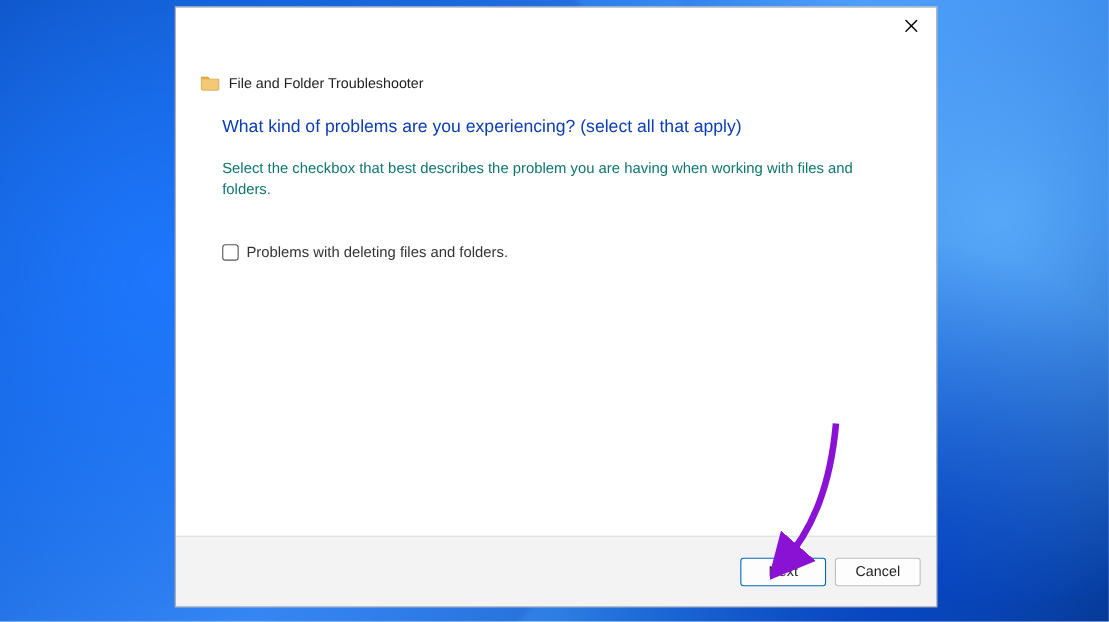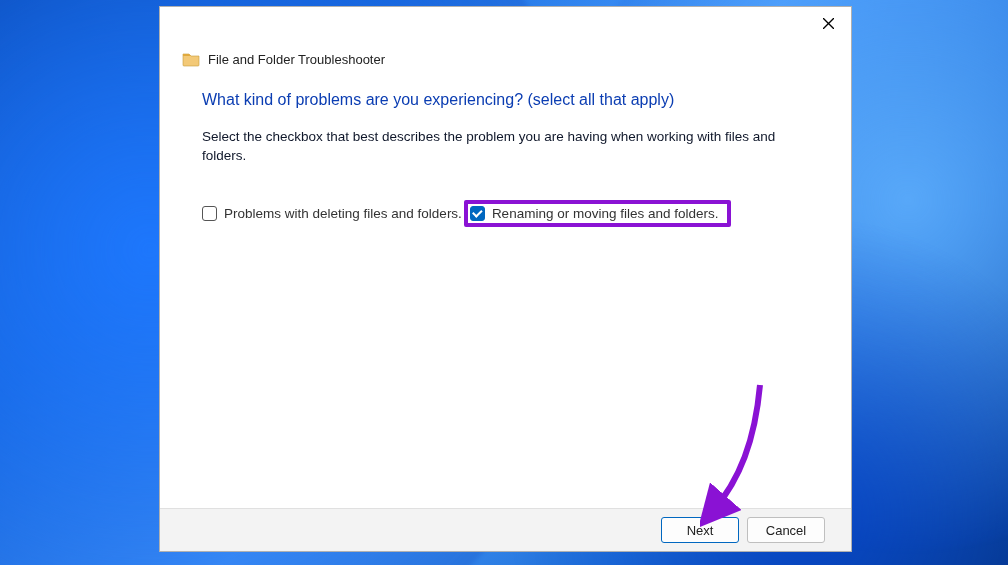--- a/index.html
+++ b/index.html
@@ -40,32 +40,32 @@
       width: 46px; height: 32px;
       display: flex; align-items: center; justify-content: center;
       cursor: pointer;
     }
     .close-btn svg { width: 11px; height: 11px; stroke: #000; stroke-width: 1.2; }
     .header-row {
       display: flex;
       align-items: center;
       gap: 8px;
       padding: 0 22px 6px 22px;
-      margin-top: 8px;
+      margin-top: 24px;
     }
     .folder-icon { width: 18px; height: 16px; }
     .heading {
       color: #0b3db2;
       font-size: 16px;
       font-weight: 400;
       padding: 16px 42px 8px 42px;
       line-height: 1.35;
     }
     .body-text {
-      color: #0f172a;
+      color: #0f766e;
       font-size: 13.5px;
       padding: 8px 42px 4px 42px;
       line-height: 1.45;
     }
     .options {
       padding: 36px 26px 0 42px;
       display: flex;
       flex-direction: row;
       gap: 8px;
       align-items: flex-start;
@@ -101,25 +101,25 @@
       width: 4px; height: 7px;
       border: solid #fff;
       border-width: 0 2px 2px 0;
       transform: rotate(45deg) translate(-0.5px,-1px);
     }
 
     .footer {
       margin-top: auto;
       background: #f3f3f3;
       border-top: 1px solid #e0e0e0;
-      height: 43px;
+      height: 64px;
       display: flex;
       align-items: center;
       justify-content: flex-end;
-      padding: 0 26px;
+      padding: 0 14px;
       gap: 8px;
     }
     .btn {
       min-width: 78px;
       height: 26px;
       background: #fdfdfd;
       border: 1px solid #bfbfbf;
       border-radius: 3px;
       font-size: 13px;
       color: #222;
@@ -161,24 +161,20 @@
   </div>
 
   <div class="heading">What kind of problems are you experiencing? (select all that apply)</div>
   <div class="body-text">Select the checkbox that best describes the problem you are having when working with files and folders.</div>
 
   <div class="options">
     <label class="option">
       <span class="cb"></span>
       <span>Problems with deleting files and folders.</span>
     </label>
-    <label class="option highlight">
-      <span class="cb checked"></span>
-      <span>Renaming or moving files and folders.</span>
-    </label>
   </div>
 
   <div class="footer">
     <div class="btn primary">Next</div>
     <div class="btn">Cancel</div>
   </div>
 </div>
 
 <svg class="arrow-annotation" width="120" height="150" viewBox="0 0 120 150">
   <defs>

